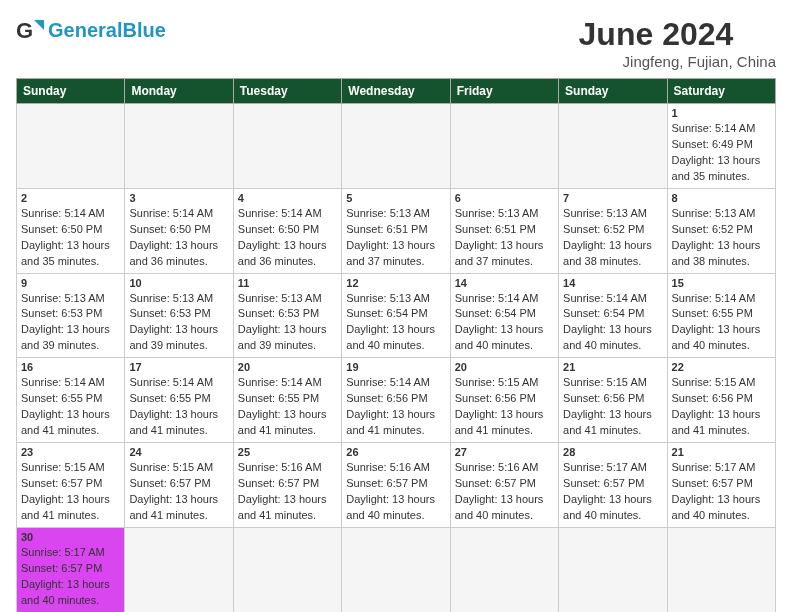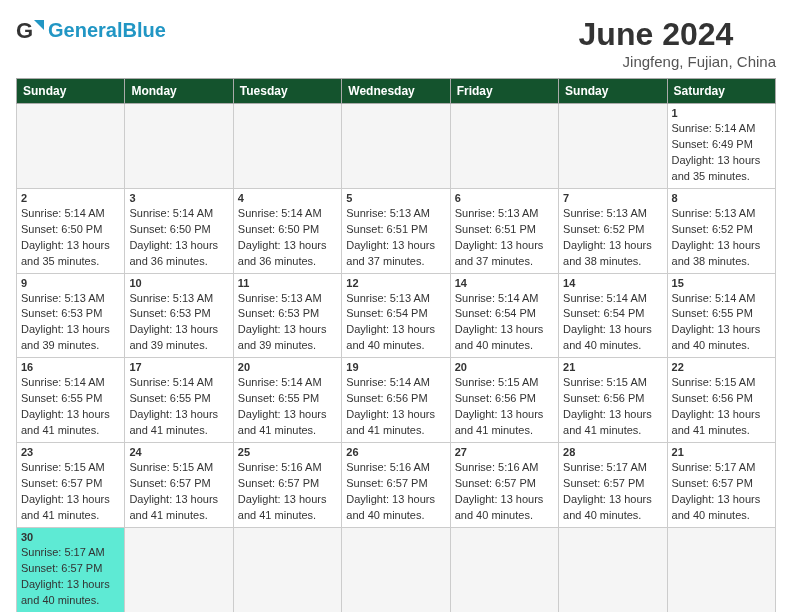--- a/index.html
+++ b/index.html
@@ -79,21 +79,21 @@
     }
     .day-info {
       font-size: 11px;
       line-height: 1.45;
       color: #333;
     }
     .last-row td {
       background: #f5f5f5;
     }
     .last-row td.has-data {
-      background: #5eead4;
+      background: #d946ef;
     }
   </style>
 </head>
 <body>
 
 <div class="header">
   <div class="logo">
     <svg class="logo-icon" viewBox="0 0 28 28">
       <text y="22" font-size="22" font-weight="bold" fill="#333" font-family="Arial">G</text>
       <polygon points="18,4 28,4 28,14" fill="#2196c4"></polygon>

